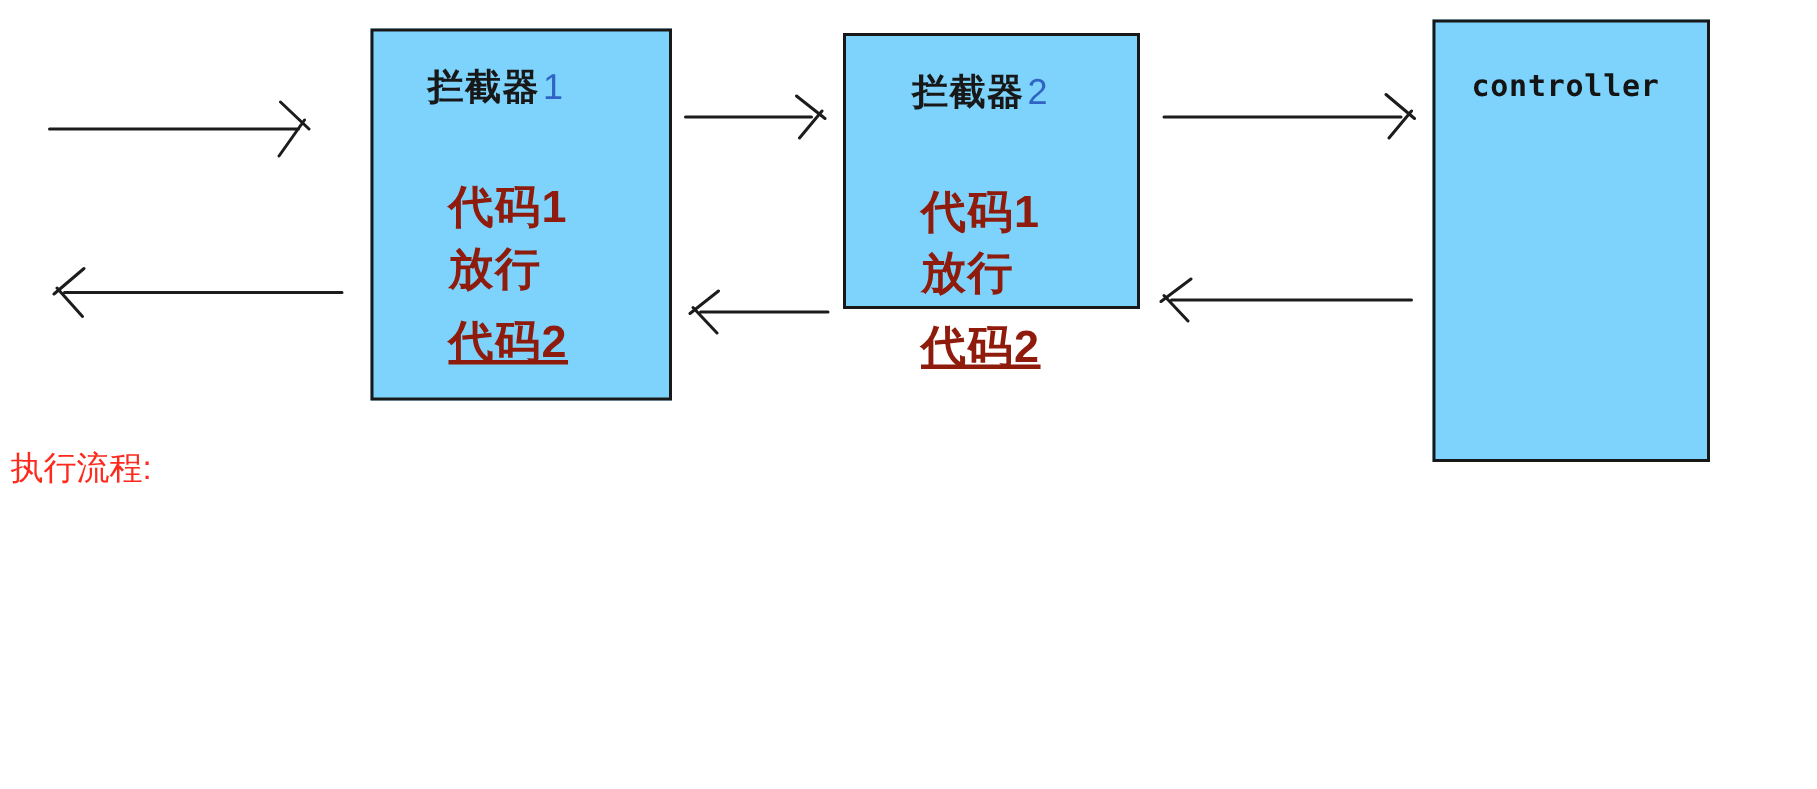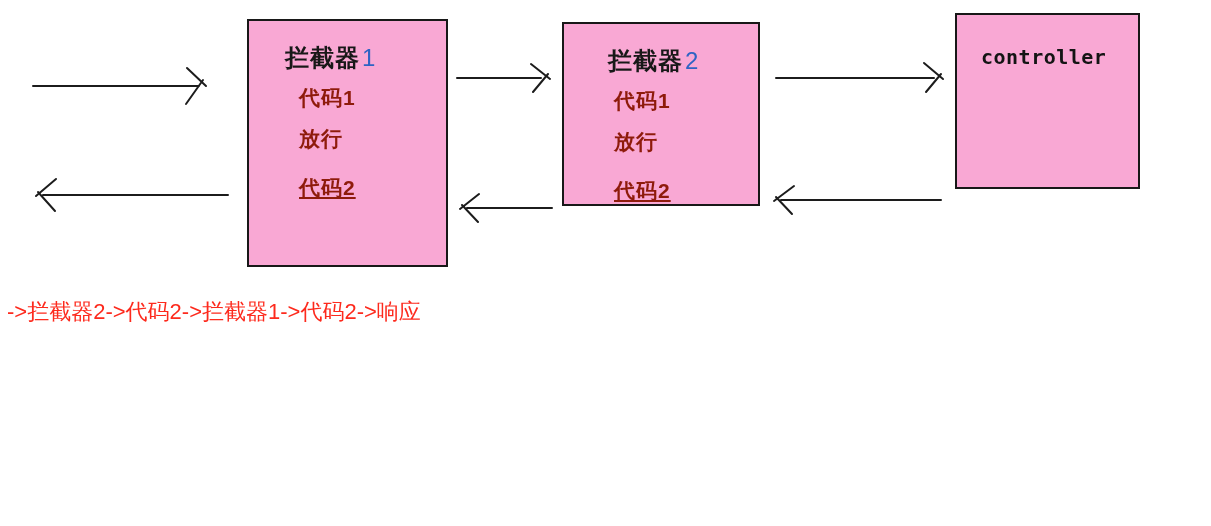--- a/index.html
+++ b/index.html
@@ -11,51 +11,52 @@
     position: relative;
     width: 1211px;
     height: 526px;
     background: #ffffff;
     overflow: hidden;
     font-family: "Liberation Sans", sans-serif;
   }
   .box {
     position: absolute;
     border: 2px solid #181818;
-    background: #f9a8d4;
+    background: #7dd3fc;
     box-sizing: border-box;
   }
   #interceptor1-box { left: 247px; top: 19px;  width: 201px; height: 248px; }
   #interceptor2-box { left: 562px; top: 22px;  width: 198px; height: 184px; }
-  #controller-box   { left: 955px; top: 13px;  width: 185px; height: 176px; }
+  #controller-box   { left: 955px; top: 13px;  width: 185px; height: 295px; }
 
   .box-title {
     position: absolute;
     top: 21px;
     left: 36px;
     font-size: 24px;
     font-weight: bold;
     color: #181818;
     white-space: nowrap;
     letter-spacing: 1px;
   }
   #interceptor2-box .box-title { left: 44px; }
   .title-num {
     font-weight: normal;
     color: #2f63c4;
     padding-left: 2px;
   }
   .box-line {
     position: absolute;
     left: 50px;
-    font-size: 21px;
+    font-size: 30px;
     font-weight: bold;
     color: #8e1b0b;
     white-space: nowrap;
     letter-spacing: 1px;
+    margin-top: 34px;
   }
   .box-line.l1 { top: 63px;  }
   .box-line.l2 { top: 104px; }
   .box-line.l3 { top: 153px; text-decoration: underline; }
 
   .controller-title {
     position: absolute;
     top: 30px;
     left: 24px;
     font-family: "DejaVu Sans Mono", monospace;
@@ -133,16 +134,16 @@
     <div class="box-line l1">代码1</div>
     <div class="box-line l2">放行</div>
     <div class="box-line l3">代码2</div>
   </div>
 
   <div class="box" id="controller-box">
     <div class="controller-title">controller</div>
   </div>
 
   <div class="flow-block">
-    <div class="flow-line">-&gt;拦截器2-&gt;代码2-&gt;拦截器1-&gt;代码2-&gt;响应</div>
+    <div class="flow-line">执行流程:</div>
   </div>
 
 </div>
 
 </body></html>

